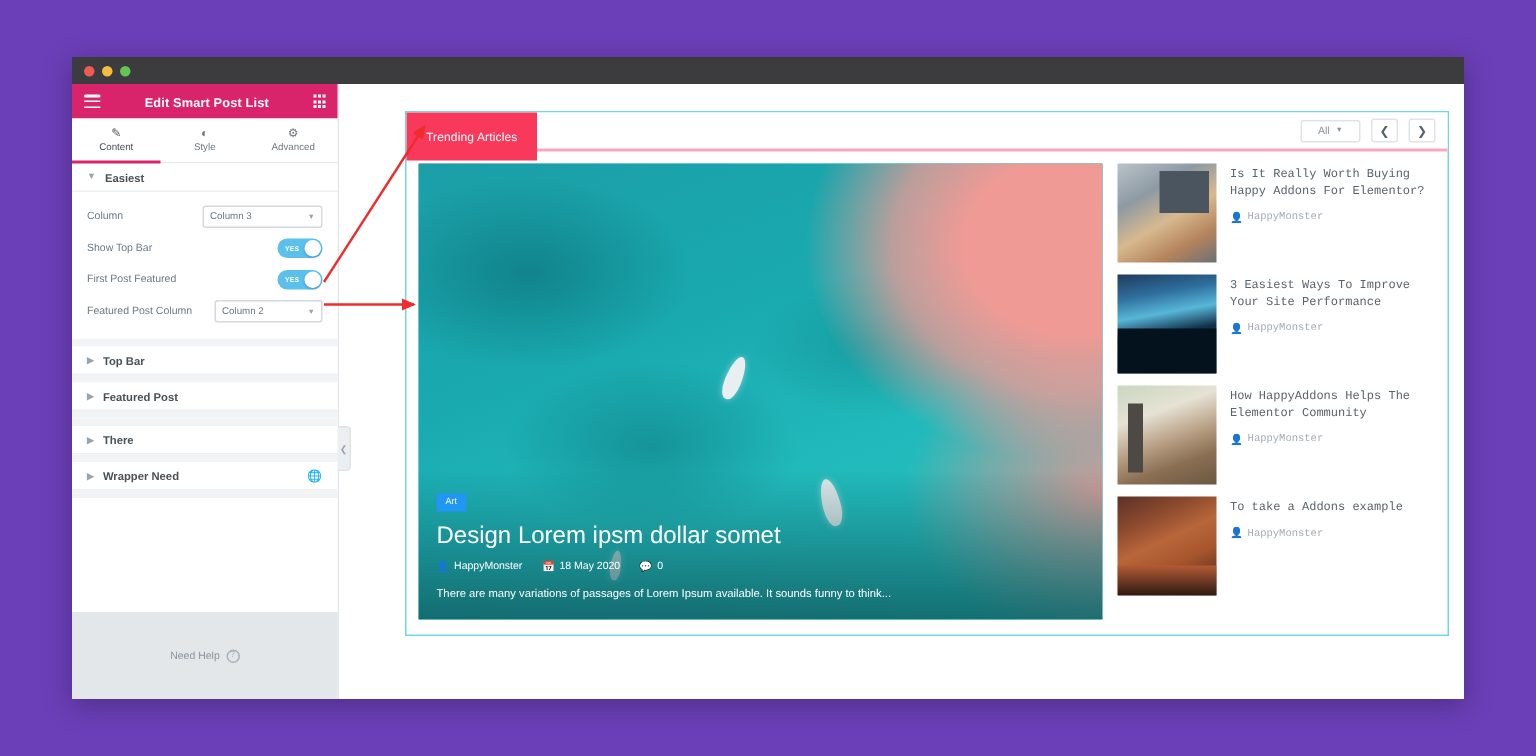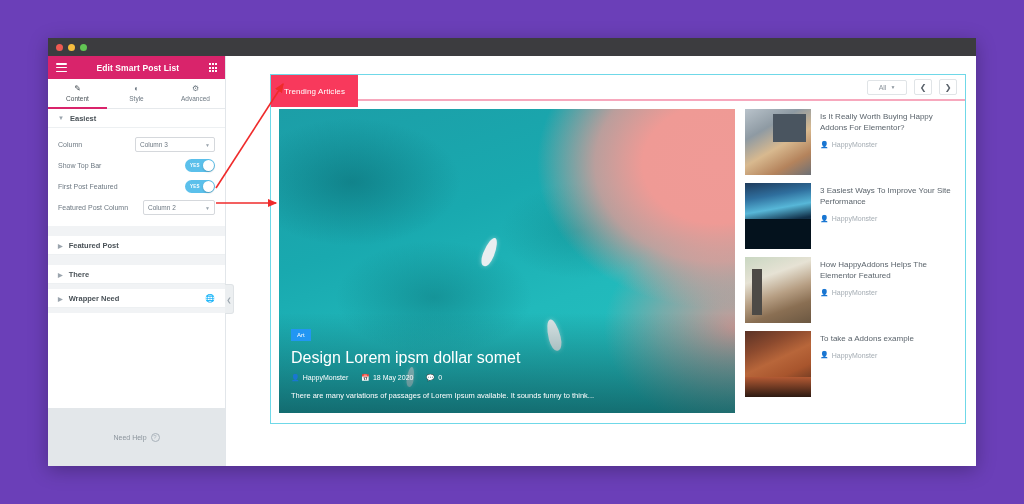--- a/index.html
+++ b/index.html
@@ -188,21 +188,21 @@
   .list-item { display: flex; gap: 9px; cursor: pointer; }
   .thumb { width: 66px; height: 66px; flex: none; background: #cfd6da; overflow: hidden; position: relative; }
   .t1 { background: linear-gradient(150deg,#b9c3cb 0%,#8e9aa3 30%,#d8b98f 55%,#b4835c 78%,#6c7076 100%); }
   .t1::after { content:''; position:absolute; left:42%; top:8%; width:50%; height:42%; background:#4a5560; }
   .t2 { background: linear-gradient(170deg,#1f3b5c 0%,#2f6f9e 22%,#57b7d8 40%,#123049 58%,#05111c 100%); }
   .t2::after { content:''; position:absolute; left:0; bottom:0; width:100%; height:45%; background:#04121d; }
   .t3 { background: linear-gradient(160deg,#c9d7c2 0%,#e6e2d4 30%,#b79f84 55%,#8a6f53 75%,#6b5741 100%); }
   .t3::after { content:''; position:absolute; left:10%; top:18%; width:16%; height:70%; background:#4d4a46; }
   .t4 { background: linear-gradient(155deg,#5a3226 0%,#8c4a2e 25%,#b8663a 45%,#a8552d 65%,#3a2218 100%); }
   .t4::after { content:''; position:absolute; left:0; bottom:0; width:100%; height:30%; background:linear-gradient(#b35a34,#2d1a12); }
-  .li-text { padding-top: 2px; }
+  .li-text { padding-top: 2px; font-family: Liberation Mono, monospace; }
   .li-title { font-size: 8px; color: #5b646c; line-height: 1.42; margin-bottom: 7px; }
   .li-author { display: flex; align-items: center; gap: 3px; font-size: 7px; color: #a4acb3; }
 
   
   .arrows { position: absolute; inset: 0; pointer-events: none; z-index: 20; }
 </style>
 </head>
 <body>
 
 <div class="window">
@@ -291,20 +291,24 @@
           <div class="ctrl-row">
             <span class="ctrl-label">Featured Post Column</span>
             <span class="select wide">
               <span class="sel-val">Column 2</span>
               <span class="chev">▼</span>
             </span>
           </div>
         </div>
 
         <div class="section-sep"></div>
+        <div class="section-head">
+          <span class="caret">▶</span>
+          <span>Top Bar</span>
+        </div>
 
         <div class="section-sep"></div>
         <div class="section-head">
           <span class="caret">▶</span>
           <span>Featured Post</span>
         </div>
 
         <div class="section-sep"></div>
 
         <div class="section-sep"></div>
@@ -395,21 +399,21 @@
                 <div class="li-author">
                   <span>👤</span>
                   <span>HappyMonster</span>
                 </div>
               </div>
             </div>
 
             <div class="list-item">
               <div class="thumb t3"></div>
               <div class="li-text">
-                <div class="li-title">How HappyAddons Helps The Elementor Featured</div>
+                <div class="li-title">How HappyAddons Helps The Elementor Community</div>
                 <div class="li-author">
                   <span>👤</span>
                   <span>HappyMonster</span>
                 </div>
               </div>
             </div>
 
             <div class="list-item">
               <div class="thumb t4"></div>
               <div class="li-text">

